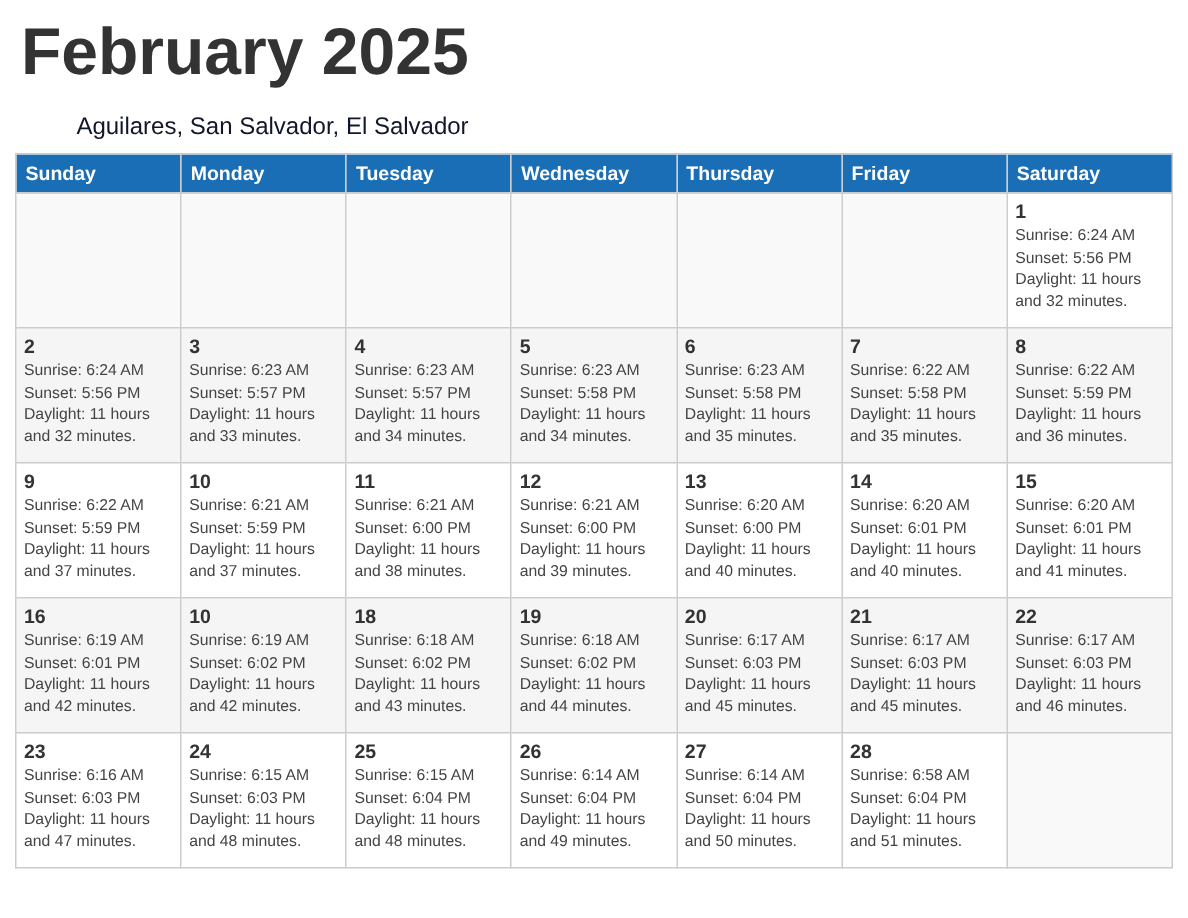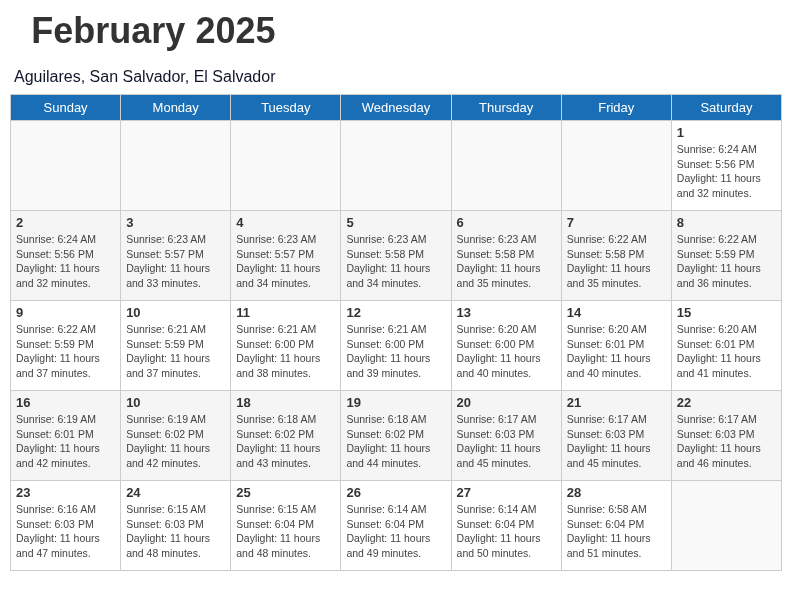--- a/index.html
+++ b/index.html
@@ -36,41 +36,41 @@
       border-top: 14px solid transparent;
       border-bottom: 14px solid transparent;
       border-left: 20px solid #1a6eb5;
       margin-left: 4px;
       margin-top: -4px;
     }
     .title-block {
       text-align: right;
     }
     .month-title {
-      font-size: 36px;
+      font-size: 44px;
       font-weight: bold;
       color: #333;
     }
     .location {
       font-size: 16px;
       color: #0f172a;
       margin-top: 16px;
     }
     table {
       width: 100%;
       border-collapse: collapse;
       table-layout: fixed;
     }
     th {
       background-color: #1a6eb5;
       color: #fff;
-      text-align: center;
+      text-align: left;
       padding: 5px 6px;
       font-size: 13px;
-      font-weight: normal;
+      font-weight: bold;
       border: 1px solid #ccc;
     }
     td {
       border: 1px solid #ccc;
       vertical-align: top;
       padding: 4px 5px;
       height: 90px;
       background: #fff;
     }
     td.empty {

